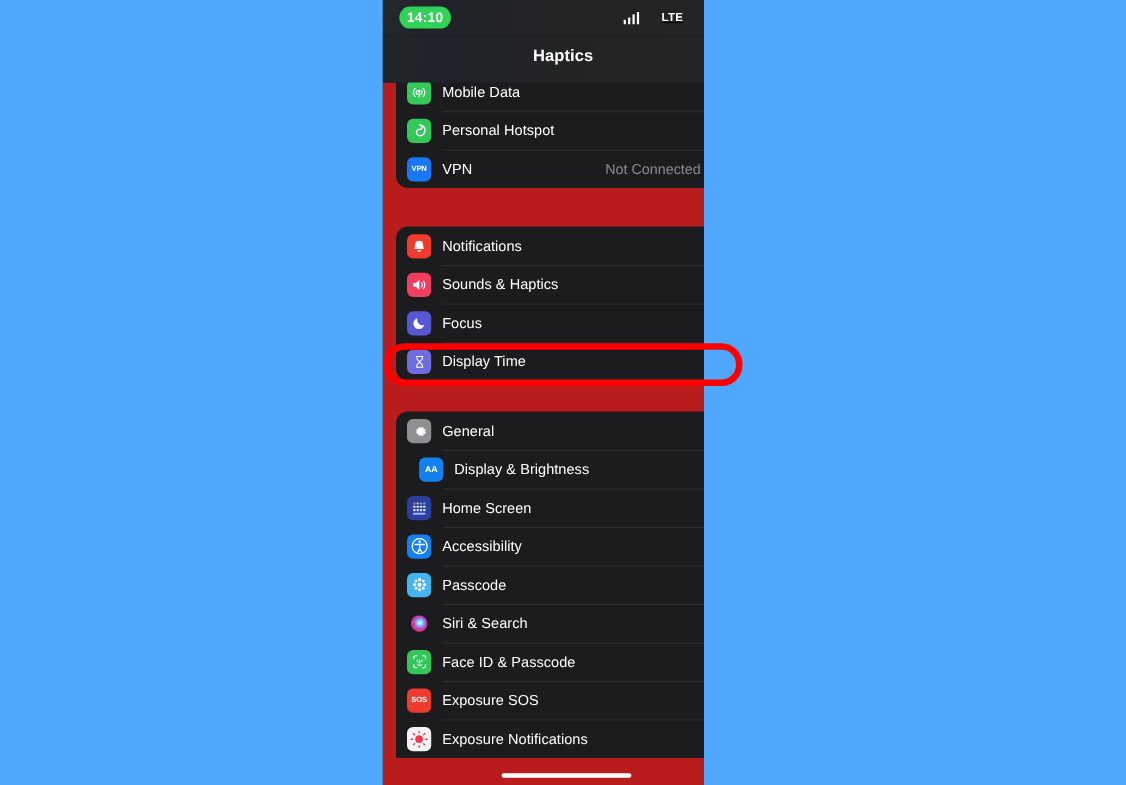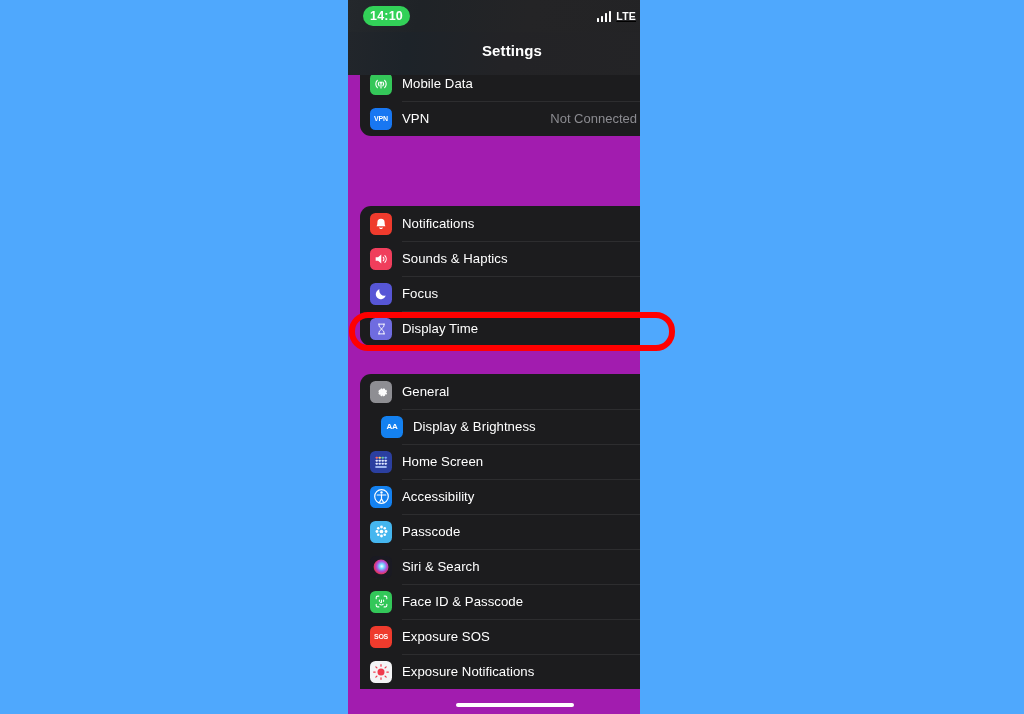--- a/index.html
+++ b/index.html
@@ -59,21 +59,21 @@
     padding: 0 7px;
     box-sizing: border-box;
   }
   .status-right {
     position: absolute;
     right: 12px;
     top: 8px;
     height: 16px;
     display: flex;
     align-items: center;
-    gap: 5px;
+    gap: 20px;
     text-decoration: underline;
   }
   .signal {
     display: flex;
     align-items: flex-end;
     gap: 1.5px;
     height: 11px;
   }
   .signal i {
     display: block;
@@ -139,21 +139,21 @@
     letter-spacing: 0.1px;
   }
 
   
   .content {
     position: absolute;
     left: 0;
     top: 75px;
     width: 328px;
     height: 639px;
-    background: #a21caf;
+    background: #b91c1c;
   }
 
   .group {
     position: absolute;
     left: 12px;
     width: 302px;
     background: #1c1c1e;
     border-radius: 11px;
     overflow: hidden;
   }
@@ -270,35 +270,48 @@
             <i></i>
           </span>
         <span class="lte">LTE</span>
         <span class="battery">
             <span class="fill"></span>
           </span>
       </div>
     </div>
 
     <div class="navbar">
-      <div class="navbar-title">Settings</div>
+      <div class="navbar-title">Haptics</div>
     </div>
 
     <div class="content">
 
       <div class="group clip-top" id="group-connectivity" style="top:-9px;">
         <div class="row">
           <span class="app-icon" style="background:#34c759;">
             <svg width="16" height="16" viewBox="0 0 24 24">
               <path d="M6.5 6.5a7.8 7.8 0 0 0 0 11M17.5 6.5a7.8 7.8 0 0 1 0 11M9.3 9.3a4 4 0 0 0 0 5.4M14.7 9.3a4 4 0 0 1 0 5.4" stroke="#fff" stroke-width="1.7" fill="none" stroke-linecap="round"></path>
               <circle cx="12" cy="10" r="1.6" fill="#fff"></circle>
               <path d="M12 11.5v6.5" stroke="#fff" stroke-width="1.7" stroke-linecap="round"></path>
             </svg>
           </span>
           <span class="row-label">Mobile Data</span>
+          <span class="chevron">
+            <svg width="8" height="13" viewBox="0 0 8 13">
+                <path d="M1.2 1.2L6.2 6.5 1.2 11.8" stroke="currentColor" stroke-width="1.7" fill="none" stroke-linecap="round" stroke-linejoin="round"></path>
+              </svg>
+          </span>
+        </div>
+        <div class="row">
+          <span class="app-icon" style="background:#34c759;">
+            <svg width="15" height="15" viewBox="0 0 24 24">
+              <path d="M12 4.2a7.8 7.8 0 0 1 0 15.6 4.6 4.6 0 0 1 0-9.2 3.2 3.2 0 0 0 0-6.4z" fill="none" stroke="#fff" stroke-width="2.1" stroke-linecap="round" stroke-linejoin="round"></path>
+            </svg>
+          </span>
+          <span class="row-label">Personal Hotspot</span>
           <span class="chevron">
             <svg width="8" height="13" viewBox="0 0 8 13">
                 <path d="M1.2 1.2L6.2 6.5 1.2 11.8" stroke="currentColor" stroke-width="1.7" fill="none" stroke-linecap="round" stroke-linejoin="round"></path>
               </svg>
           </span>
         </div>
         <div class="row">
           <span class="app-icon" style="background:#1877f2;">
             <span class="icon-text sm">VPN</span>
           </span>

